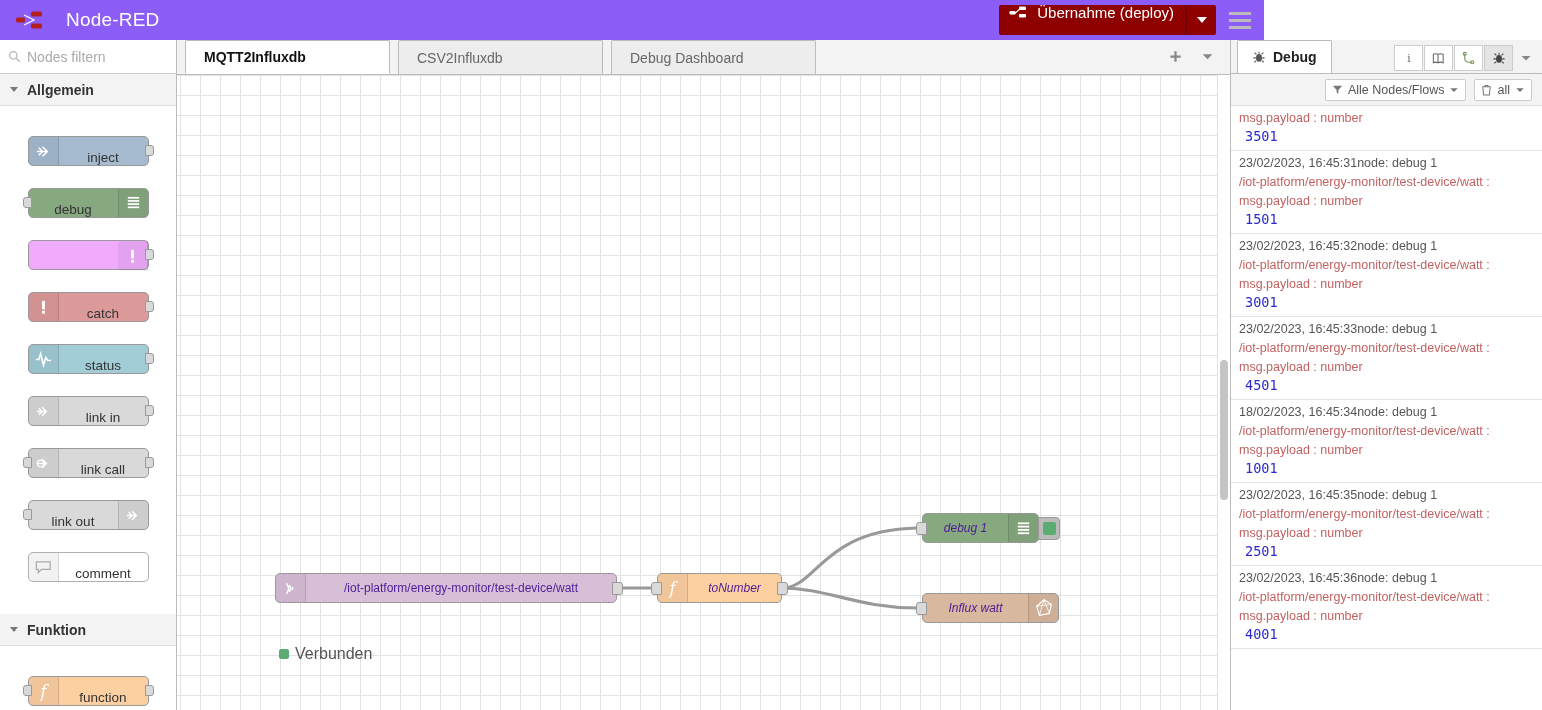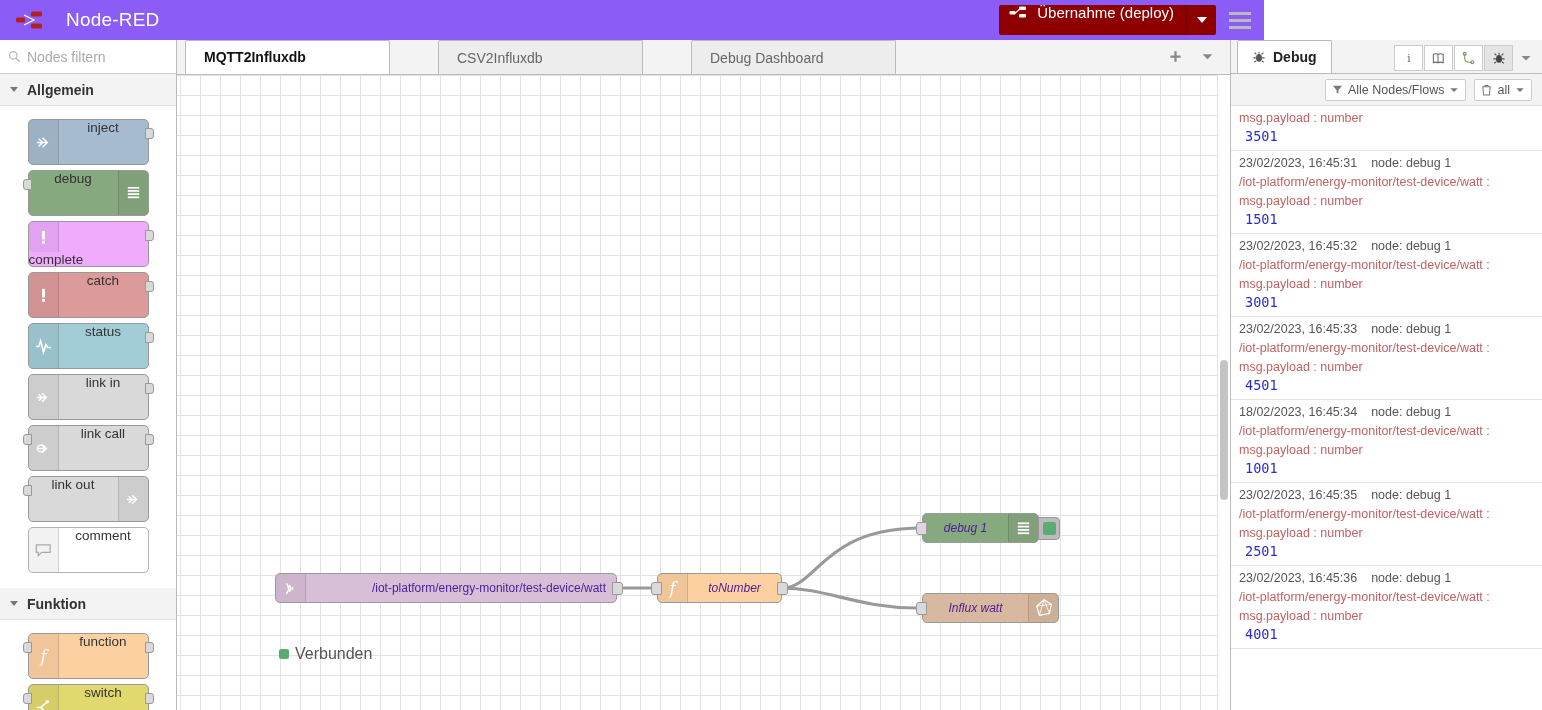--- a/index.html
+++ b/index.html
@@ -66,23 +66,23 @@
     display: flex; align-items: center; padding-left: 10px;
     font-weight: bold; font-size: 14px; color: #333; cursor: pointer;
   }
   .cat-chev {
     width: 0; height: 0; border-left: 4.5px solid transparent;
     border-right: 4.5px solid transparent; border-top: 5px solid #777;
     margin-right: 9px;
   }
   .cat-body { padding: 8px 0 10px 0; }
   .pnode {
-    position: relative; height: 46px; margin: 5px auto; width: 121px;
+    position: relative; height: 30px; margin: 22px auto; width: 121px;
     border: 1px solid #999; border-radius: 5px; display: flex;
-    align-items: flex-start; cursor: move; background: #ddd;
+    align-items: flex-end; cursor: move; background: #ddd;
   }
   .pnode .picon {
     width: 30px; height: 100%; border-radius: 4px 0 0 4px;
     background: rgba(0,0,0,.05); border-right: 1px solid rgba(0,0,0,.12);
     display: flex; align-items: center; justify-content: center; flex: 0 0 30px;
   }
   .pnode .picon.right {
     border-radius: 0 4px 4px 0; border-right: none;
     border-left: 1px solid rgba(0,0,0,.12);
   }
@@ -209,21 +209,21 @@
     height: 22px; border: 1px solid #ccc; background: #fff; border-radius: 2px;
     display: flex; align-items: center; padding: 0 6px; gap: 5px;
     font-size: 12.5px; color: #555; cursor: pointer;
   }
   .msgs { height: 604px; overflow: hidden; background: #fff; position: relative; }
   .msg {
     border-bottom: 1px solid #e4e4e4; padding: 5px 10px 6px 8px;
     background: #fff; cursor: pointer;
   }
   .msg-meta { font-size: 12.5px; color: #555; margin-bottom: 5px; }
-  .msg-meta .node { margin-left: 14px; }
+  .msg-meta .node { }
   .msg-topic { font-size: 12.5px; color: #c26161; margin-bottom: 5px; }
   .msg-prop { font-size: 12.5px; color: #c26161; margin-bottom: 3px; }
   .msg-val {
     font-family: "DejaVu Sans Mono", monospace; font-size: 13.5px;
     color: #2a2ad0; padding-left: 6px;
   }
 </style>
 </head>
 <body>
 
@@ -414,21 +414,21 @@
             <div class="plabel">range</div>
             <span class="port out"></span>
             <span class="port in"></span>
           </div>
         </div>
       </div>
   </div>
 
   <div class="workspace">
     <div class="tabbar">
-      <div id="flow-tabs" style="display:flex;align-items:flex-end;gap:40px;">
+      <div id="flow-tabs" style="display:flex;align-items:flex-end;">
           <div class="tab active">
             <span>MQTT2Influxdb</span>
           </div>
           <div class="tab">
             <span>CSV2Influxdb</span>
           </div>
           <div class="tab">
             <span>Debug Dashboard</span>
           </div>
         </div>
@@ -457,21 +457,21 @@
       <div class="fnode" style="left:98px; top:498px; width:342px; background:#d8bfd8;">
         <div class="ficon left">
           <svg width="19" height="19" viewBox="0 0 20 20">
             <g fill="none" stroke="#fff" stroke-width="1.6" stroke-linecap="round">
               <path d="M6 5 A8 8 0 0 1 6 15"></path>
               <path d="M9 7 A5 5 0 0 1 9 13"></path>
               <path d="M12 9 A2.4 2.4 0 0 1 12 11"></path>
             </g>
           </svg>
         </div>
-        <div class="fname" style="font-style:normal;text-align:right;">/iot-platform/energy-monitor/test-device/watt</div>
+        <div class="fname" style="font-style:normal;text-align:center;">/iot-platform/energy-monitor/test-device/watt</div>
         <span class="fport out"></span>
       </div>
       <div class="status-row" style="left:102px; top:570px;">
         <span class="status-dot"></span>
         <span>Verbunden</span>
       </div>
 
       <div class="fnode" style="left:480px; top:498px; width:125px; background:#fdd0a2;">
         <div class="ficon left">
           <svg width="19" height="19" viewBox="0 0 20 20">

